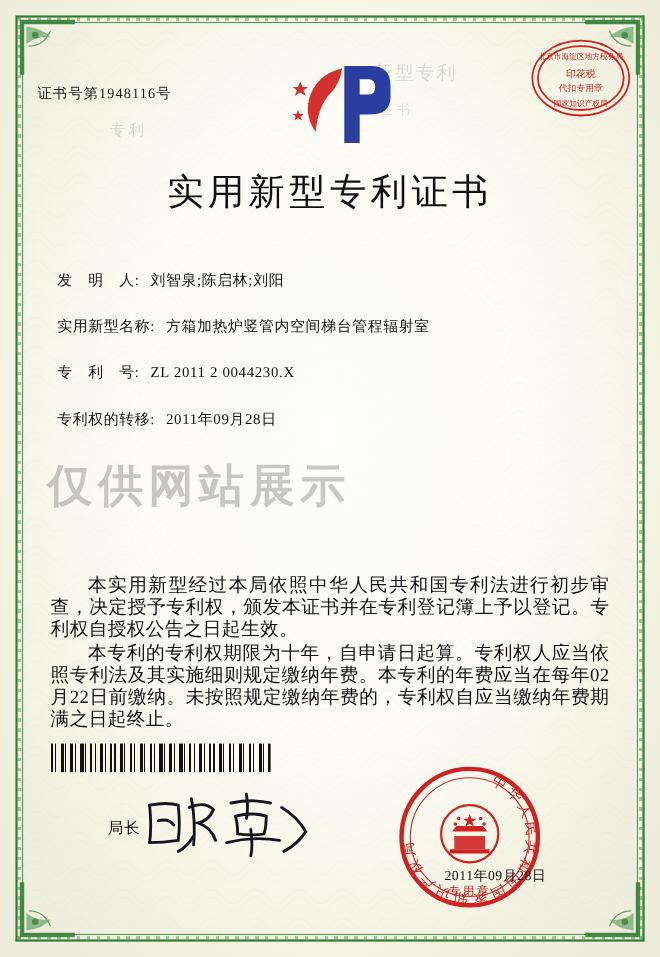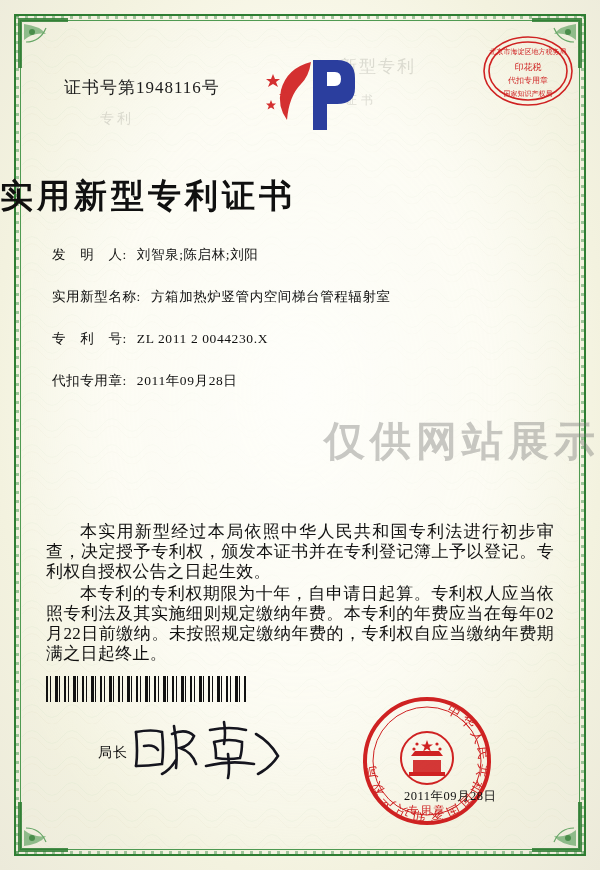--- a/index.html
+++ b/index.html
@@ -78,23 +78,23 @@
     opacity: 0.5;
   }
 
   
   .content {
     position: absolute;
     left: 0; top: 0; width: 600px; height: 870px;
   }
   .cert-no {
     position: absolute;
-    left: 64px;
+    left: 34px;
     top: 76px;
-    font-size: 17px;
+    font-size: 13px;
     color: #1b1b1b;
     letter-spacing: 1px;
   }
   
   .emblem {
     position: absolute;
     left: 255px;
     top: 52px;
     width: 110px;
     height: 80px;
@@ -106,23 +106,24 @@
     letter-spacing: 2px;
     font-family: "DejaVu Sans", "Liberation Sans", sans-serif;
   }
   .ghost-1 { left: 340px; top: 55px; }
   .ghost-2 { left: 345px; top: 92px; font-size: 12px; letter-spacing: 4px;}
   .ghost-3 { left: 100px; top: 110px; font-size: 14px; letter-spacing: 3px;}
 
   .doc-title {
     position: absolute;
     left: 0; right: 0;
-    top: 174px;
+    top: 152px;
+    text-align: center;
     font-size: 33px;
-    font-weight: bold;
+    font-weight: normal;
     letter-spacing: 4px;
     color: #101010;
     font-family: "DejaVu Sans", "Liberation Sans", sans-serif;
   }
 
   .fields {
     position: absolute;
     left: 52px;
     top: 246px;
     width: 500px;
@@ -156,27 +157,28 @@
   .body-text p {
     margin: 0 0 2px 0;
     text-indent: 2em;
   }
 
   
   .watermark {
     position: absolute;
     left: 0; right: 0;
     top: 414px;
-    text-align: right;
+    text-align: left;
     font-size: 41px;
     font-weight: bold;
     letter-spacing: 5px;
     color: rgba(120,120,118,0.40);
     font-family: "DejaVu Sans", "Liberation Sans", sans-serif;
     pointer-events: none;
+    padding-left: 43px;
   }
 
   
   .barcode {
     position: absolute;
     left: 46px;
     top: 676px;
     width: 200px;
     height: 26px;
     background-image: repeating-linear-gradient(90deg,
@@ -326,21 +328,21 @@
       </div>
       <div class="field-row">
         <span class="field-label">实用新型名称:</span>
         <span class="field-value">方箱加热炉竖管内空间梯台管程辐射室</span>
       </div>
       <div class="field-row">
         <span class="field-label">专　利　号:</span>
         <span class="field-value">ZL 2011 2 0044230.X</span>
       </div>
       <div class="field-row">
-        <span class="field-label">代扣专用章:</span>
+        <span class="field-label">专利权的转移:</span>
         <span class="field-value">2011年09月28日</span>
       </div>
     </div>
 
     <div class="body-text">
       <p>本实用新型经过本局依照中华人民共和国专利法进行初步审查，决定授予专利权，颁发本证书并在专利登记簿上予以登记。专利权自授权公告之日起生效。</p>
       <p>本专利的专利权期限为十年，自申请日起算。专利权人应当依照专利法及其实施细则规定缴纳年费。本专利的年费应当在每年02月22日前缴纳。未按照规定缴纳年费的，专利权自应当缴纳年费期满之日起终止。</p>
     </div>
 
     <div class="watermark">仅供网站展示</div>

